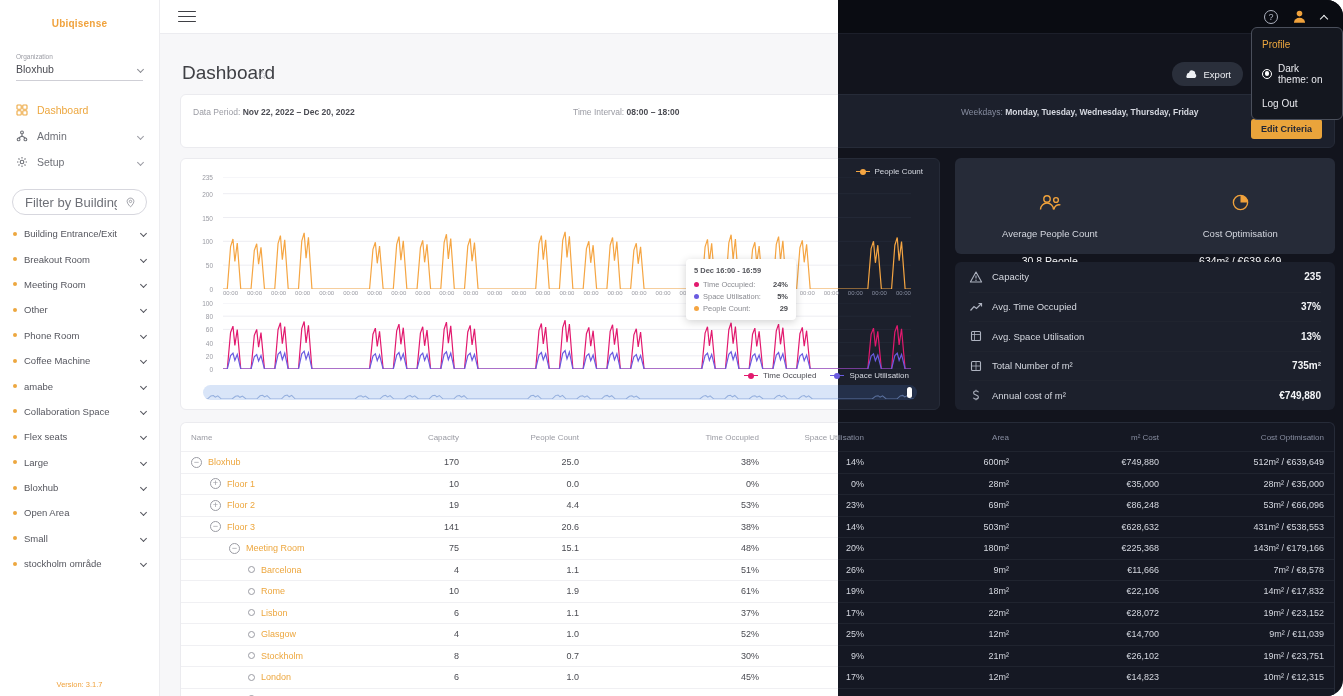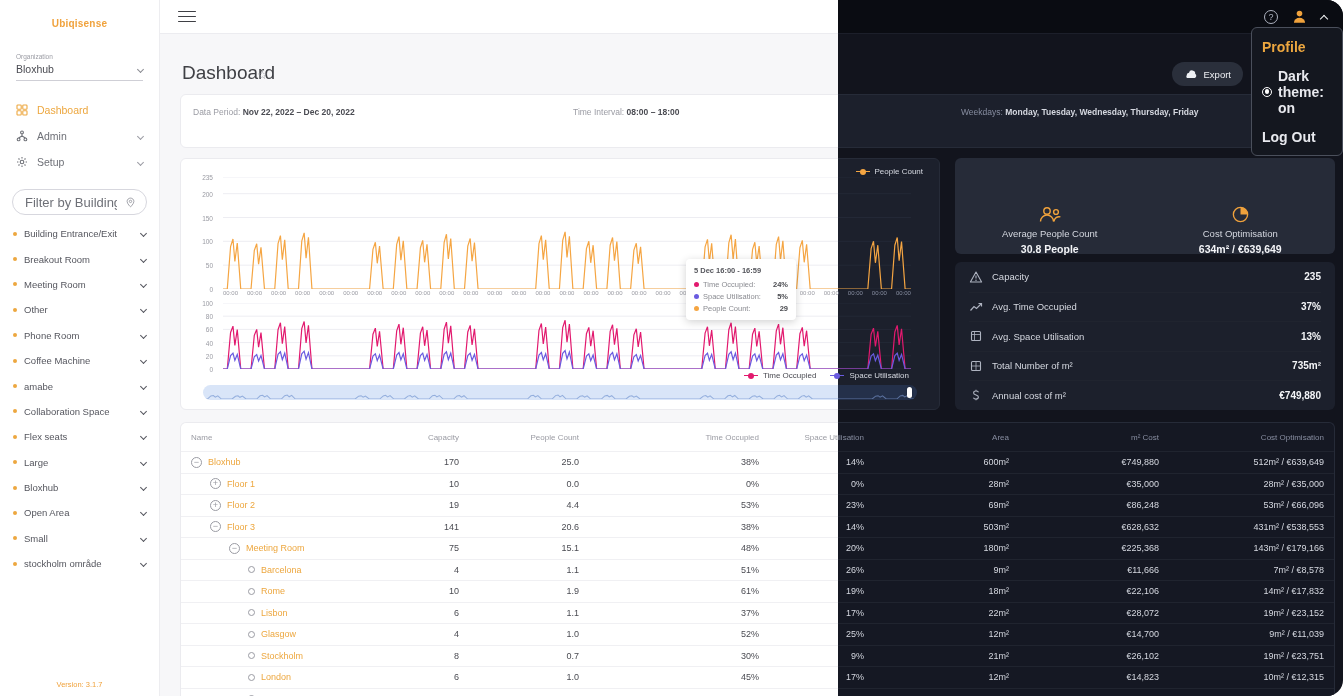--- a/index.html
+++ b/index.html
@@ -97,24 +97,24 @@
   
   .tooltip{position:absolute;left:505px;top:100px;width:110px;background:#fff;border-radius:4px;box-shadow:0 2px 8px rgba(0,0,0,.18);padding:7px 8px;z-index:3;}
   .tt-title{font-size:7.5px;font-weight:700;color:#55565c;margin-bottom:5px;}
   .tt-row{display:flex;align-items:center;gap:4px;font-size:7.5px;margin-top:3px;}
   .tt-dot{width:5px;height:5px;border-radius:50%;flex:none;}
   .tt-label{color:#8b8c92;}
   .tt-value{margin-left:auto;color:#4a4b50;font-weight:700;}
 
   
   .summary-card{position:absolute;left:795px;top:158px;width:380px;height:96px;background:var(--panel2);border-radius:6px;display:flex;}
-  .sum-half{flex:1;display:flex;flex-direction:column;align-items:center;justify-content:center;gap:4px;margin-top:48px;}
+  .sum-half{flex:1;display:flex;flex-direction:column;align-items:center;justify-content:center;gap:16px;margin-top:48px;}
   .sum-icon{color:#f0a23c;display:flex;}
   .sum-label{font-size:9.5px;color:var(--text);}
-  .sum-value{font-size:10.5px;font-weight:700;color:var(--value);}
+  .sum-value{font-size:10.5px;font-weight:400;color:var(--value);}
   .sum-divider{width:1px;background:var(--panel-line);margin:14px 0;}
   .stats-card{position:absolute;left:795px;top:262px;width:380px;height:148px;background:var(--panel);border-radius:6px;padding:0 14px;}
   .stat-row{display:flex;align-items:center;height:29.5px;border-top:1px solid var(--row-line);gap:9px;}
   .stat-row:first-child{border-top:none;}
   .stat-icon{width:14px;height:14px;color:var(--icon);display:flex;}
   .stat-icon svg{width:14px;height:14px;}
   .stat-label{font-size:9.5px;color:var(--text);}
   .stat-value{margin-left:auto;font-size:10px;font-weight:700;color:var(--value);}
 
   
@@ -124,21 +124,21 @@
   .th,.td{text-align:right;padding-right:12px;white-space:nowrap;overflow:hidden;}
   .th:first-child{text-align:left;padding-left:10px;}
   .th:last-child,.trow .td:last-child{padding-right:10px;}
   .trow{height:21.5px;border-top:1px solid var(--row-line);font-size:9px;color:var(--text);cursor:pointer;}
   .td-name{display:flex;align-items:center;gap:6px;color:#eda73f;text-align:left;padding-right:4px;}
   .tg{width:11px;height:11px;border:1px solid var(--tg);border-radius:50%;color:var(--tg);font-size:9px;line-height:9px;display:flex;align-items:center;justify-content:center;flex:none;cursor:pointer;}
   .tg-leaf{width:7px;height:7px;border:1px solid var(--tg);border-radius:50%;flex:none;}
 
   
   .profile-menu{position:absolute;left:1251px;top:27px;width:92px;background:#14171f;border:1px solid #4a4f5b;border-radius:6px;z-index:10;padding:4px 0;}
-  .pm-item{padding:6.5px 10px;font-size:14px;color:#e8e9ee;display:flex;align-items:center;gap:6px;cursor:pointer;font-weight:bold;}
+  .pm-item{padding:6.5px 10px;font-size:10px;color:#e8e9ee;display:flex;align-items:center;gap:6px;cursor:pointer;}
   .pm-item.profile{color:#eda73f;}
   .radio{width:10px;height:10px;border:1.3px solid #fff;border-radius:50%;position:relative;flex:none;}
   .radio::after{content:"";position:absolute;inset:1.6px;background:#fff;border-radius:50%;}
 </style>
 </head>
 <body>
 
 <div class="stage">
 
   <aside class="sidebar">

